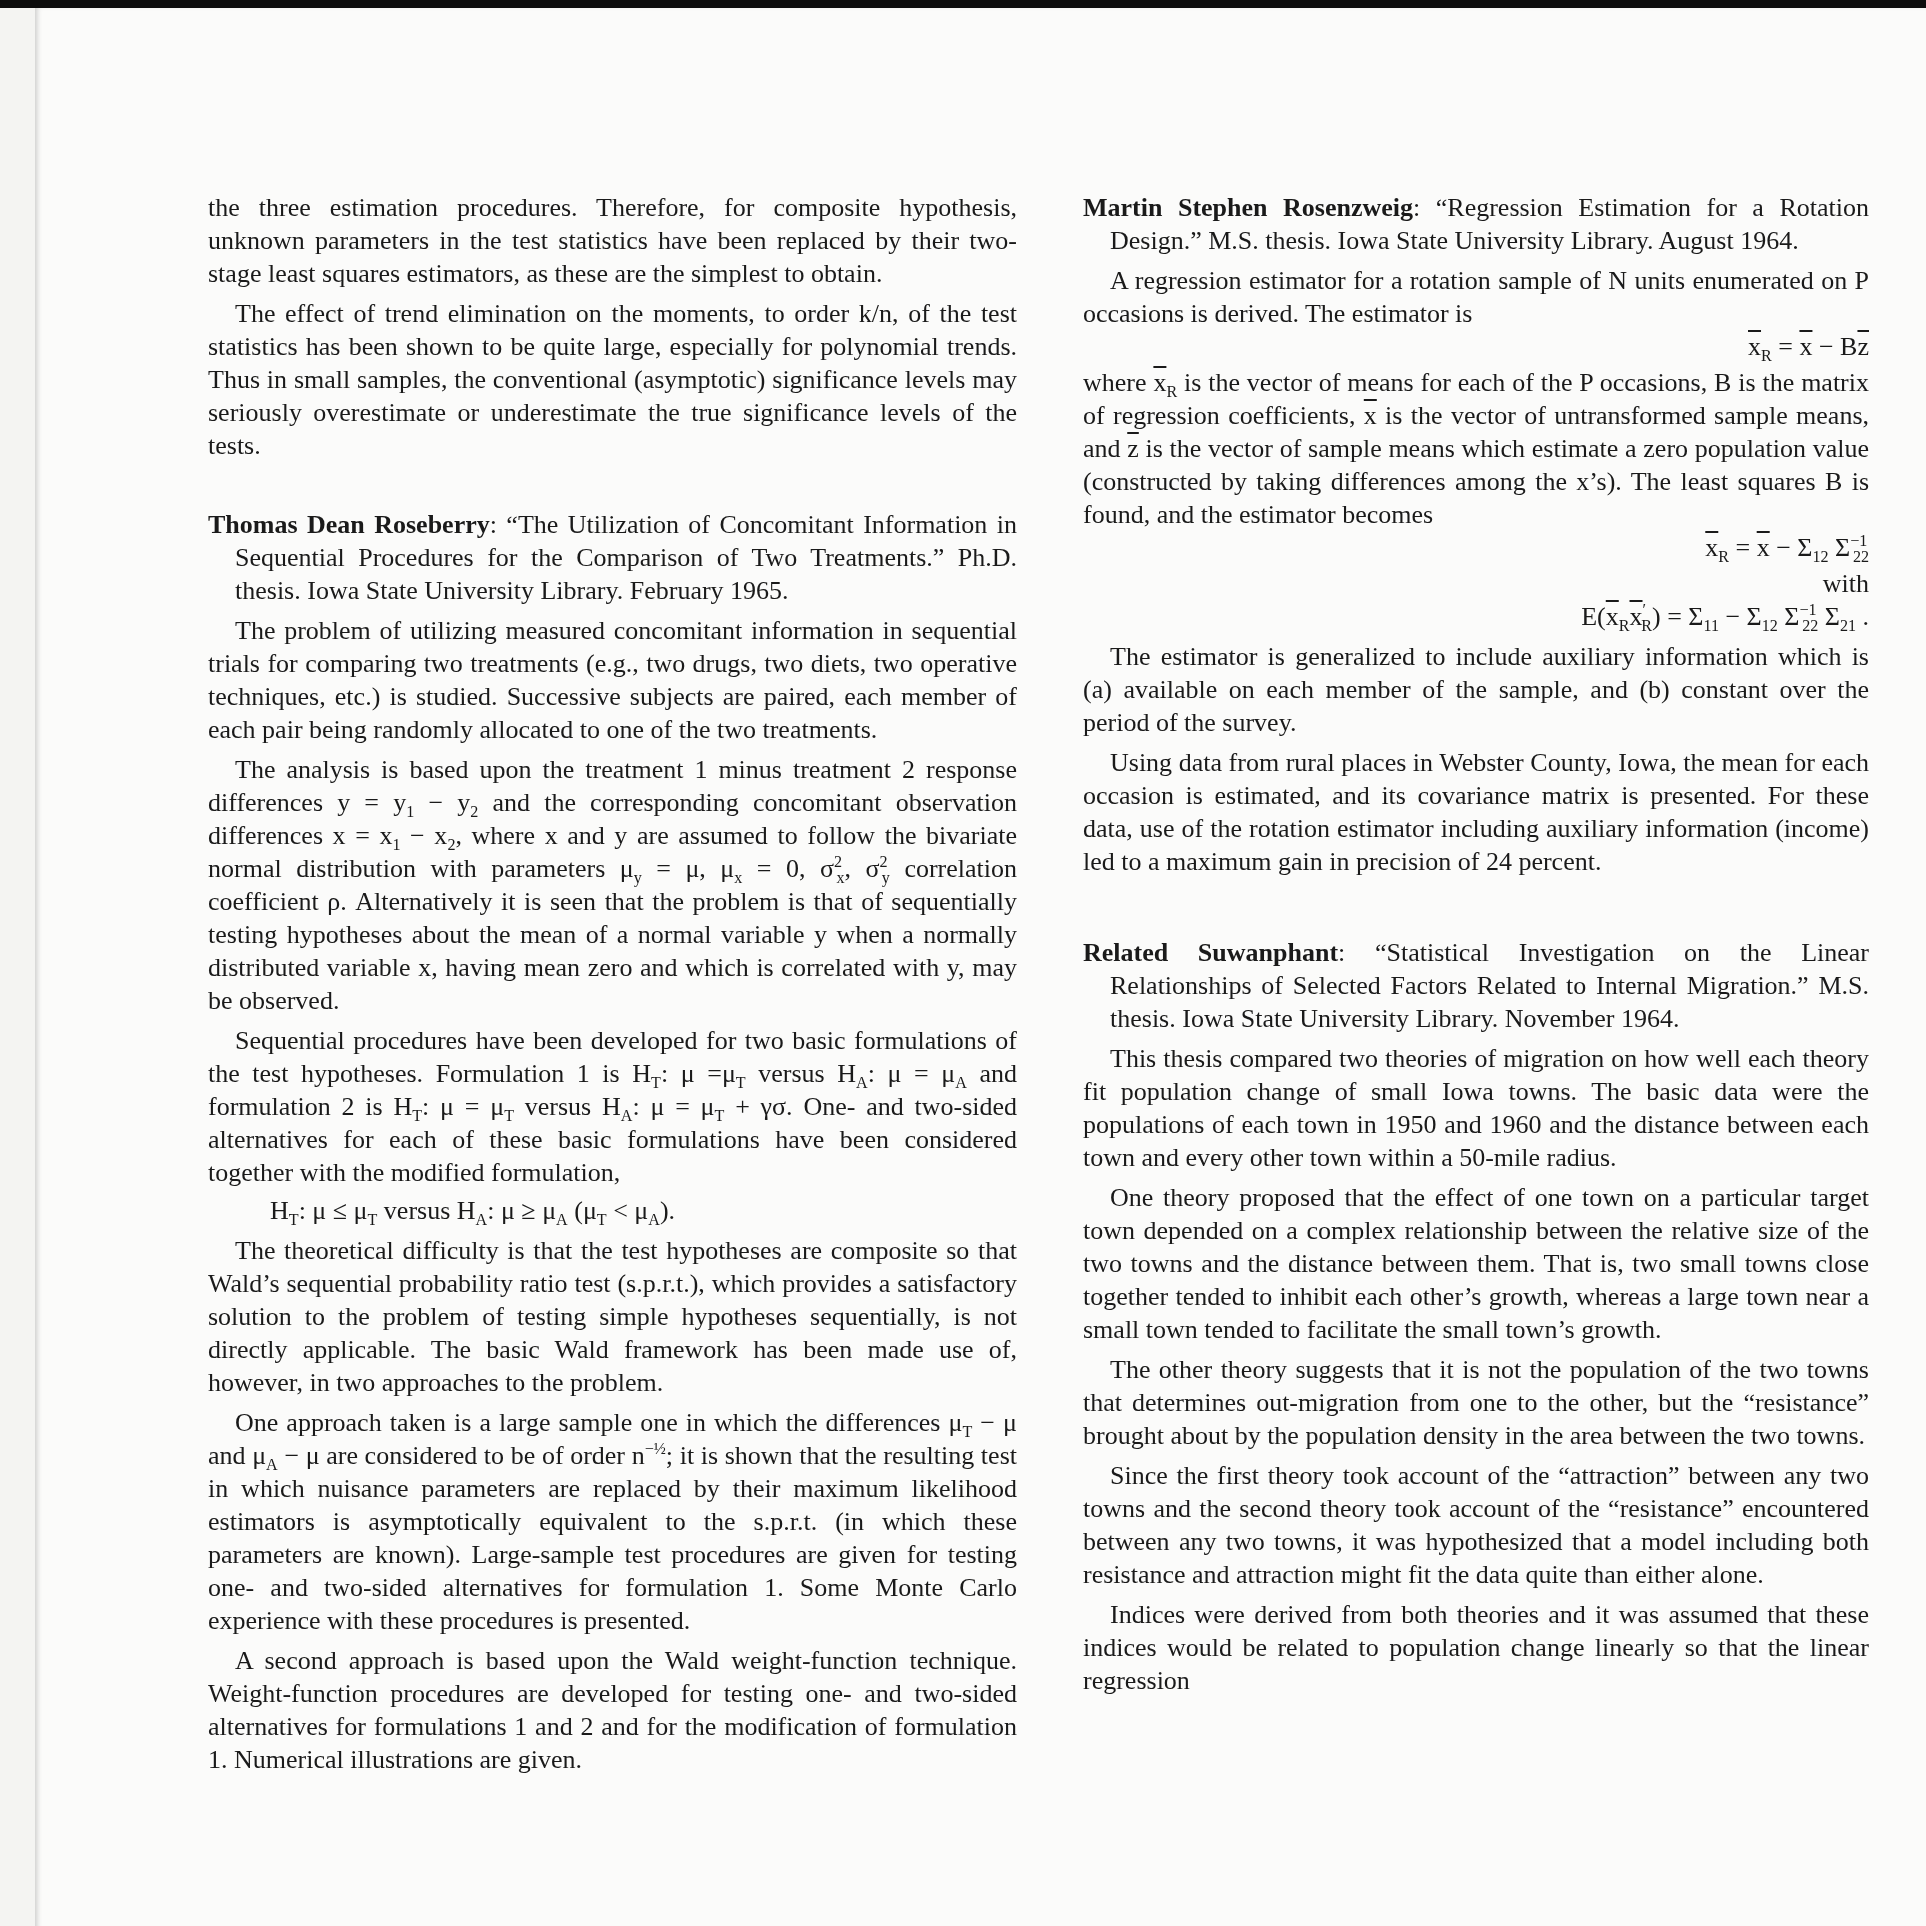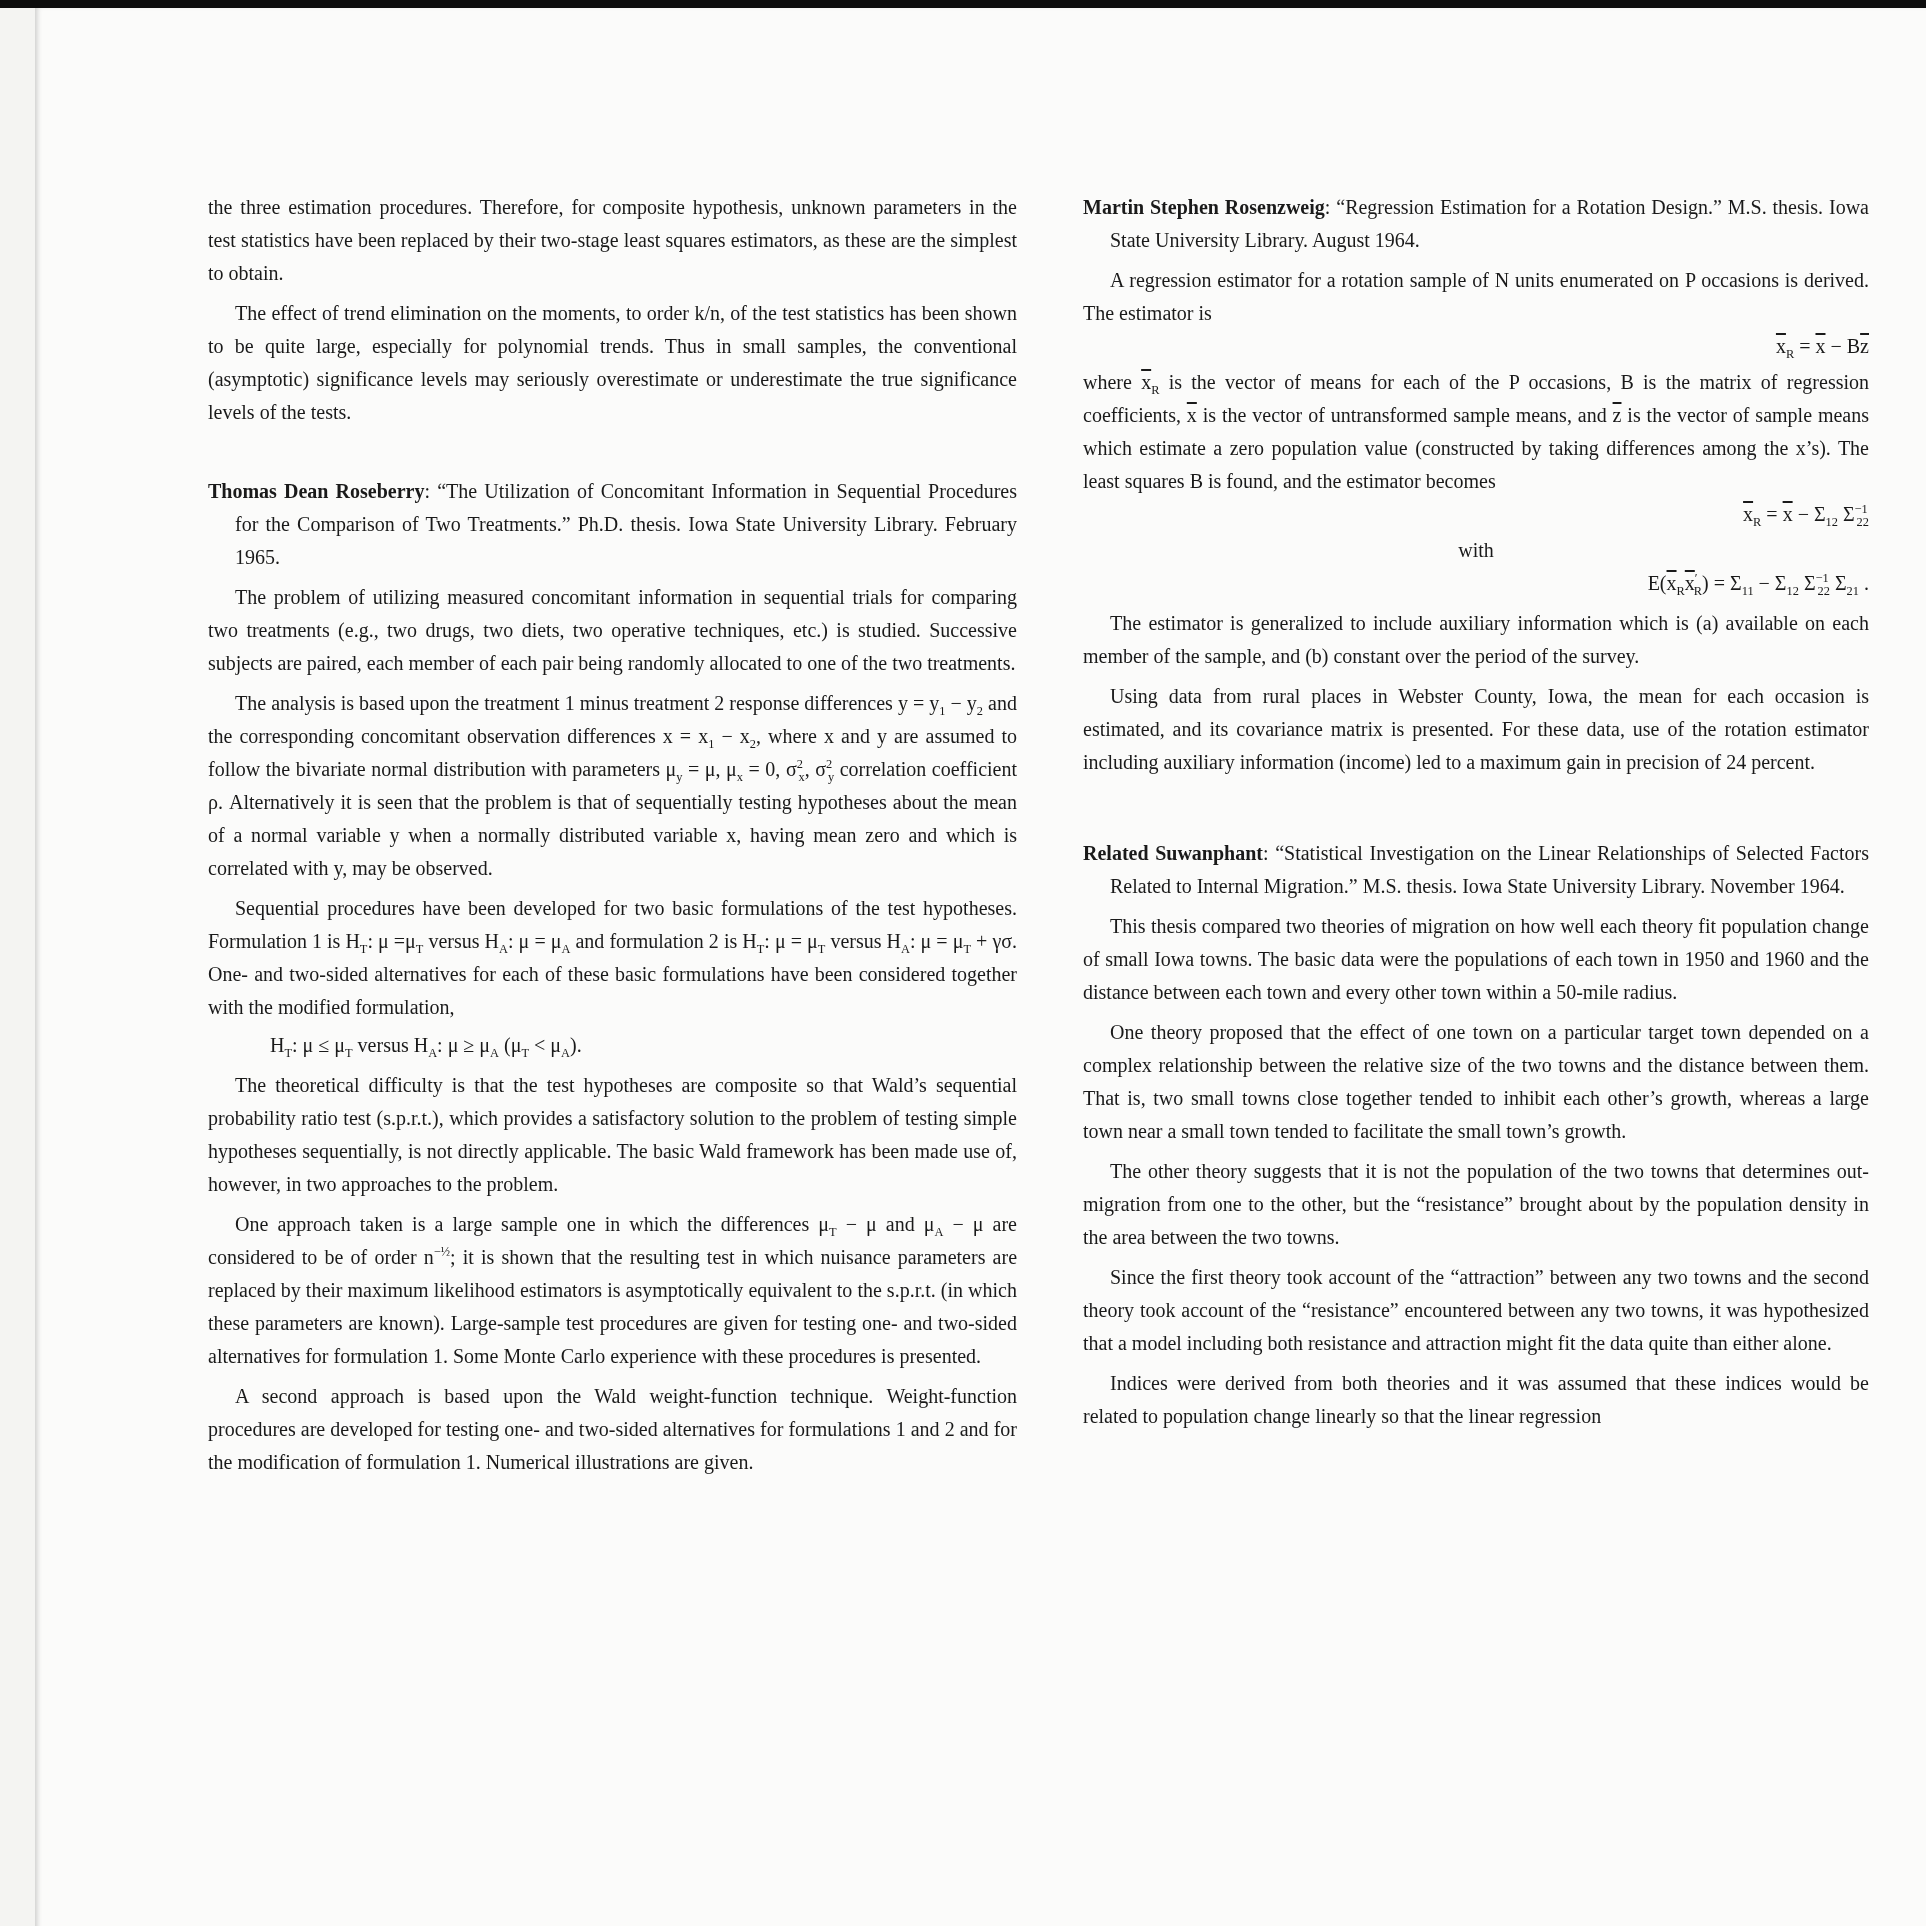--- a/index.html
+++ b/index.html
@@ -31,21 +31,21 @@
   .page::after {
     content: "";
     position: absolute;
     left: 0; bottom: 0;
     width: 92px; height: 11.6px;
     background: linear-gradient(to top, rgba(0,0,0,0.28), rgba(0,0,0,0));
   }
   .column {
     position: absolute;
     top: 0;
-    font-size: 20px;
+    font-size: 26px;
     line-height: 33px;
     text-align: justify;
     hyphens: manual;
   }
   .col-left  { left: 173px;  top: 183px;  width: 809px; }
   .col-right { left: 1048px; top: 183px;  width: 786px; }
 
   p {
     margin: 0;
     text-indent: 0;
@@ -72,21 +72,21 @@
     margin: 3.1px 0 3.1px 0;
     white-space: nowrap;
   }
   .mathline {
     text-align: left;
     padding-left: 62px;
     white-space: nowrap;
     margin-top: 5.4px;
   }
   .plain-line {
-    text-align: center;
+    text-align: right;
     font-family: Liberation Serif, serif;
   }
   sub, sup {
     font-size: 0.62em;
     line-height: 0;
   }
   .ov {
     text-decoration: overline;
   }
 </style>

